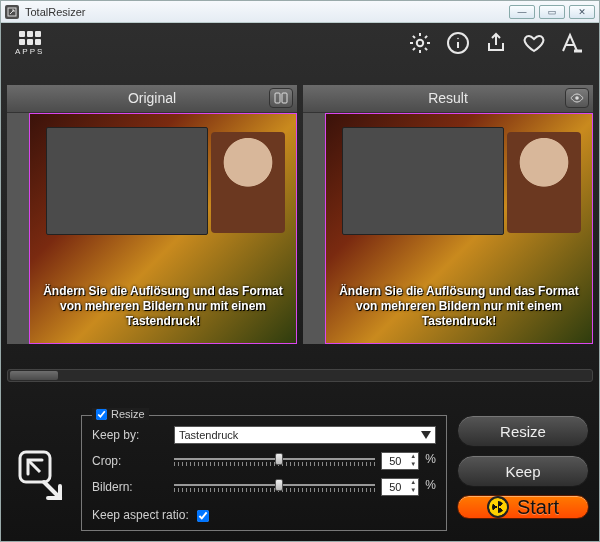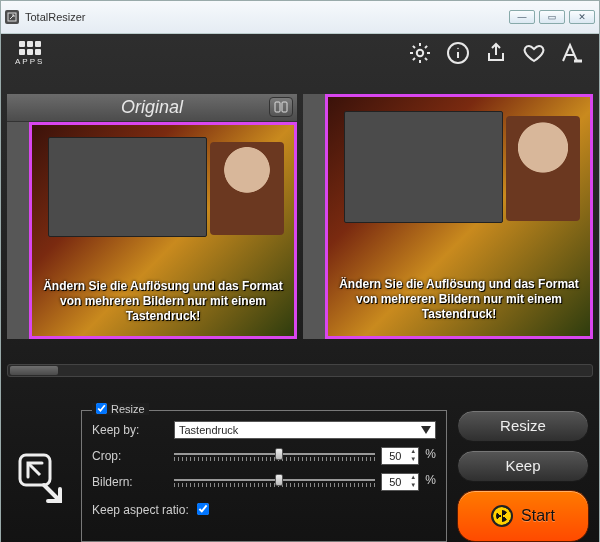--- a/index.html
+++ b/index.html
@@ -1,43 +1,43 @@
 <!DOCTYPE html>
 <html><head>
 <meta charset="utf-8">
 <style>
   * { box-sizing: border-box; margin: 0; padding: 0; font-family: "Segoe UI", Arial, sans-serif; }
   body { background: #aaa; width: 600px; height: 542px; overflow: hidden; }
 
   
   .win { width: 600px; height: 542px; background: #fff; border: 1px solid #9aa; }
-  .titlebar { height: 22px; background: linear-gradient(#f6f9fc,#e5ecf3); display:flex; align-items:center; padding:16px 4px; font-size:11px; color:#333; border-bottom:1px solid #bcc; }
+  .titlebar { height: 22px; background: linear-gradient(#f6f9fc,#e5ecf3); display:flex; align-items:center; padding:5px 4px; font-size:11px; color:#333; border-bottom:1px solid #bcc; }
   .titlebar .ico { width:14px; height:14px; background:#4d4d4d; border-radius:2px; margin-right:6px; display:flex; align-items:center; justify-content:center;}
   .titlebar .ico svg{width:10px;height:10px;}
   .winbtns { margin-left:auto; display:flex; gap:4px; }
   .winbtn { width:26px; height:14px; border:1px solid #8aa; border-radius:2px; background:linear-gradient(#fafdff,#dbe8f2); display:flex; align-items:center; justify-content:center; font-size:9px; color:#456;}
   
   
   .app { height: calc(100% - 22px); background: linear-gradient(#2e2e2e,#121212); display:flex; flex-direction:column;gap:21px; }
   .topbar { height: 44px; display:flex; align-items:center; padding:0 14px; }
   .apps-btn { display:flex; flex-direction:column; align-items:center; gap:2px; }
   .apps-grid { display:grid; grid-template-columns:repeat(3,6px); grid-template-rows:repeat(2,6px); gap:2px;}
   .apps-grid span{ width:6px; height:6px; background:#e8e8e8; border-radius:1px;}
   .apps-lbl { font-size:8px; letter-spacing:2px; color:#e8e8e8; }
   .topicons { margin-left:auto; display:flex; gap:12px; align-items:center; }
   .tic { width:26px; height:26px; color:#e8e8e8; display:flex; align-items:center; justify-content:center; }
   .tic svg { width:24px; height:24px; stroke:#e8e8e8; fill:none; stroke-width:2; }
 
   
   .panes { display:flex; gap:6px; padding:0 6px; height: 280px; }
   .pane { flex:1; background:#575757; display:flex; flex-direction:column; }
-  .pane-head { height:28px; background:linear-gradient(#6b6b6b,#4c4c4c); display:flex; align-items:center; justify-content:center; position:relative; color:#e8e8e8; font-family: "Courier New", monospace; font-size:18px; border-bottom:1px solid #333;font-style:italic;}
+  .pane-head { height:28px; background:linear-gradient(#6b6b6b,#4c4c4c); display:flex; align-items:center; justify-content:center; position:relative; color:#e8e8e8; font-family: "Courier New", monospace; font-size:14px; border-bottom:1px solid #333;}
   .pane-head .corner { position:absolute; right:4px; top:3px; width:24px; height:20px; border-radius:4px; background:linear-gradient(#7b7b7b,#555); border:1px solid #333; display:flex; align-items:center; justify-content:center;}
   .pane-head .corner svg{width:14px;height:14px;}
-  .pane-body { flex:1; background:#5b5b5b; display:flex; justify-content:center; overflow:hidden; border:3px solid #d946ef;margin-left:22px;}
+  .pane-body { flex:1; background:#5b5b5b; display:flex; justify-content:center; overflow:hidden; border:1px solid #d946ef;margin-left:22px;}
   .previmg { width: 100%; height: 100%; position:relative; background: linear-gradient(135deg,#3a120a 0%, #7a2a10 30%, #c98a1e 55%, #2e3c0e 100%); }
   .previmg::before{content:""; position:absolute; left:6%; top:6%; width:60%; height:46%; background:#4b4b4b; border:1px solid #222; border-radius:2px;}
   .previmg::after{content:""; position:absolute; right:4%; top:8%; width:28%; height:44%; background: radial-gradient(circle at 50% 30%, #d8b79a 0 30%, #6b3820 31% 100%); border-radius:4px; filter:blur(0.5px);}
   .caption { position:absolute; left:0; right:0; bottom:6%; text-align:center; color:#fff; font-weight:900; font-size:12px; line-height:1.25; text-shadow:0 0 3px #000, 1px 1px 0 #000; padding:0 6px; font-family: Arial, sans-serif;}
 
   .mid-scroll { height:14px; margin:4px 6px; background:#2a2a2a; border:1px solid #444; border-radius:3px; position:relative;}
   .mid-scroll .thumb{position:absolute; left:2px; top:1px; bottom:1px; width:48px; background:linear-gradient(#6e6e6e,#4a4a4a); border-radius:2px;}
 
   
   .bottom { flex:1; padding:8px 10px 10px; display:flex; gap:10px; }
@@ -53,26 +53,26 @@
   .slider-wrap { flex:1; display:flex; align-items:flex-start; gap:6px;}
   .slider { flex:1; position:relative; height:14px; }
   .slider .track{position:absolute; left:0; right:0; top:6px; height:2px; background:#999;}
   .slider .ticks{position:absolute; left:0; right:0; top:10px; height:4px;
     background:repeating-linear-gradient(90deg,#8a8a8a 0 1px, transparent 1px 4px);}
   .slider .hand{position:absolute; top:1px; width:8px; height:12px; background:linear-gradient(#eee,#bbb); border:1px solid #555; border-radius:2px;}
   .numbox { width:38px; height:18px; background:#fff; border:1px solid #555; color:#222; font-size:11px; display:flex; align-items:center; justify-content:center; position:relative; padding-right:10px;}
   .numbox .spin{position:absolute; right:0; top:0; bottom:0; width:10px; display:flex; flex-direction:column;}
   .numbox .spin span{flex:1; font-size:6px; text-align:center; line-height:1; color:#444;}
   .pct { color:#cfcfcf;}
-  .kar { display:flex; align-items:flex-start; gap:8px; margin-top:12px;}
+  .kar { display:flex; align-items:flex-end; gap:8px; margin-top:12px;}
   .kar input{width:12px;height:12px;}
 
   .btncol { width:132px; display:flex; flex-direction:column; gap:8px; align-items:stretch; }
   .pill { height:32px; border-radius:16px; background:linear-gradient(#565656,#2f2f2f); border:1px solid #1a1a1a; color:#eee; font-family:"Courier New",monospace; font-size:15px; display:flex; align-items:center; justify-content:center; box-shadow: inset 0 1px 0 rgba(255,255,255,.2);}
-  .startbtn { height:52px; border-radius:18px; background:linear-gradient(#ff7a00,#ff4a00); border:1px solid #5a1a00; color:#111; font-family:"Courier New",monospace; font-size:16px; display:flex; align-items:center; justify-content:center; gap:8px; text-shadow:0 1px 0 rgba(255,255,255,.3); box-shadow: inset 0 1px 0 rgba(255,255,255,.4);}
+  .startbtn { height:24px; border-radius:18px; background:linear-gradient(#ff7a00,#ff4a00); border:1px solid #5a1a00; color:#111; font-family:"Courier New",monospace; font-size:20px; display:flex; align-items:center; justify-content:center; gap:8px; text-shadow:0 1px 0 rgba(255,255,255,.3); box-shadow: inset 0 1px 0 rgba(255,255,255,.4);}
   .haz { width:22px; height:22px; border-radius:50%; background:
     conic-gradient(#111 0 60deg,#ffd100 60deg 120deg,#111 120deg 180deg,#ffd100 180deg 240deg,#111 240deg 300deg,#ffd100 300deg 360deg);
     border:2px solid #222; box-shadow: inset 0 0 0 3px #ffd100;}
 </style>
 </head>
 <body>
 
 <div class="win">
   <div class="titlebar">
     <span class="ico">
@@ -149,20 +149,29 @@
               </svg>
           </div>
         </div>
         <div class="pane-body">
           <div class="previmg">
             <div class="caption">Ändern Sie die Auflösung und das Format von mehreren Bildern nur mit einem Tastendruck!</div>
           </div>
         </div>
       </div>
       <div class="pane">
+        <div class="pane-head">
+          <span>Result</span>
+          <div class="corner">
+            <svg viewBox="0 0 14 14">
+                <path d="M1 7s2.5-4 6-4 6 4 6 4-2.5 4-6 4-6-4-6-4z" fill="none" stroke="#ddd"></path>
+                <circle cx="7" cy="7" r="1.8" fill="#ddd"></circle>
+              </svg>
+          </div>
+        </div>
         <div class="pane-body">
           <div class="previmg">
             <div class="caption">Ändern Sie die Auflösung und das Format von mehreren Bildern nur mit einem Tastendruck!</div>
           </div>
         </div>
       </div>
     </div>
 
     <div class="mid-scroll">
       <div class="thumb"></div>

